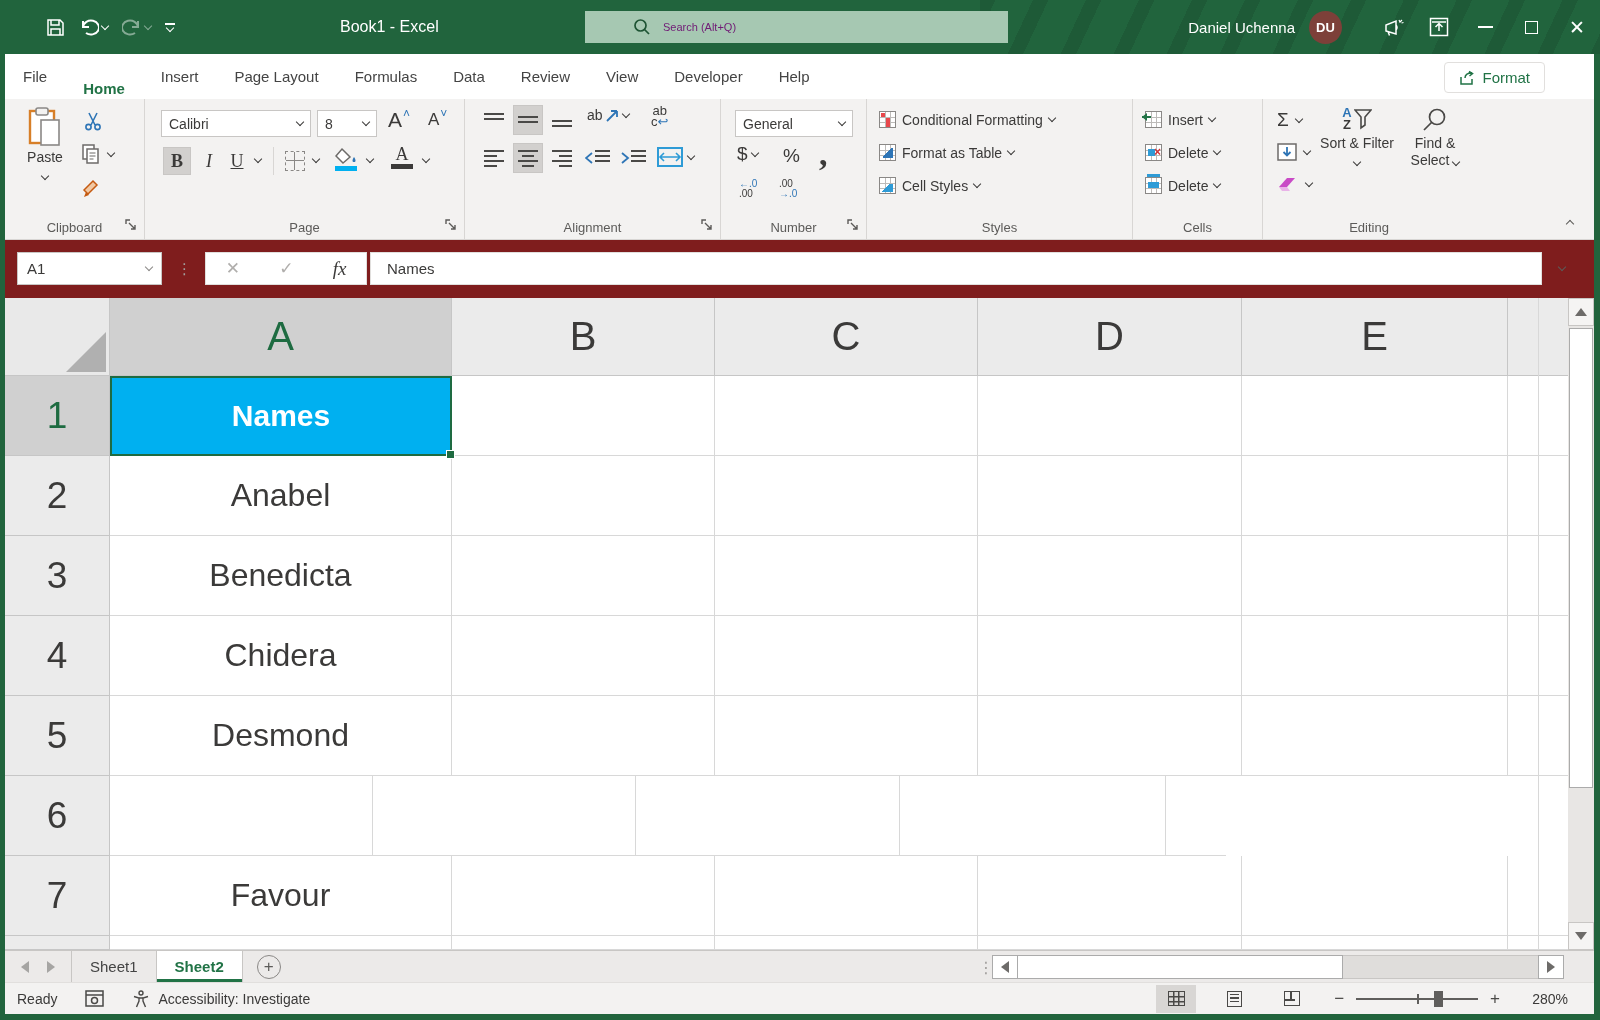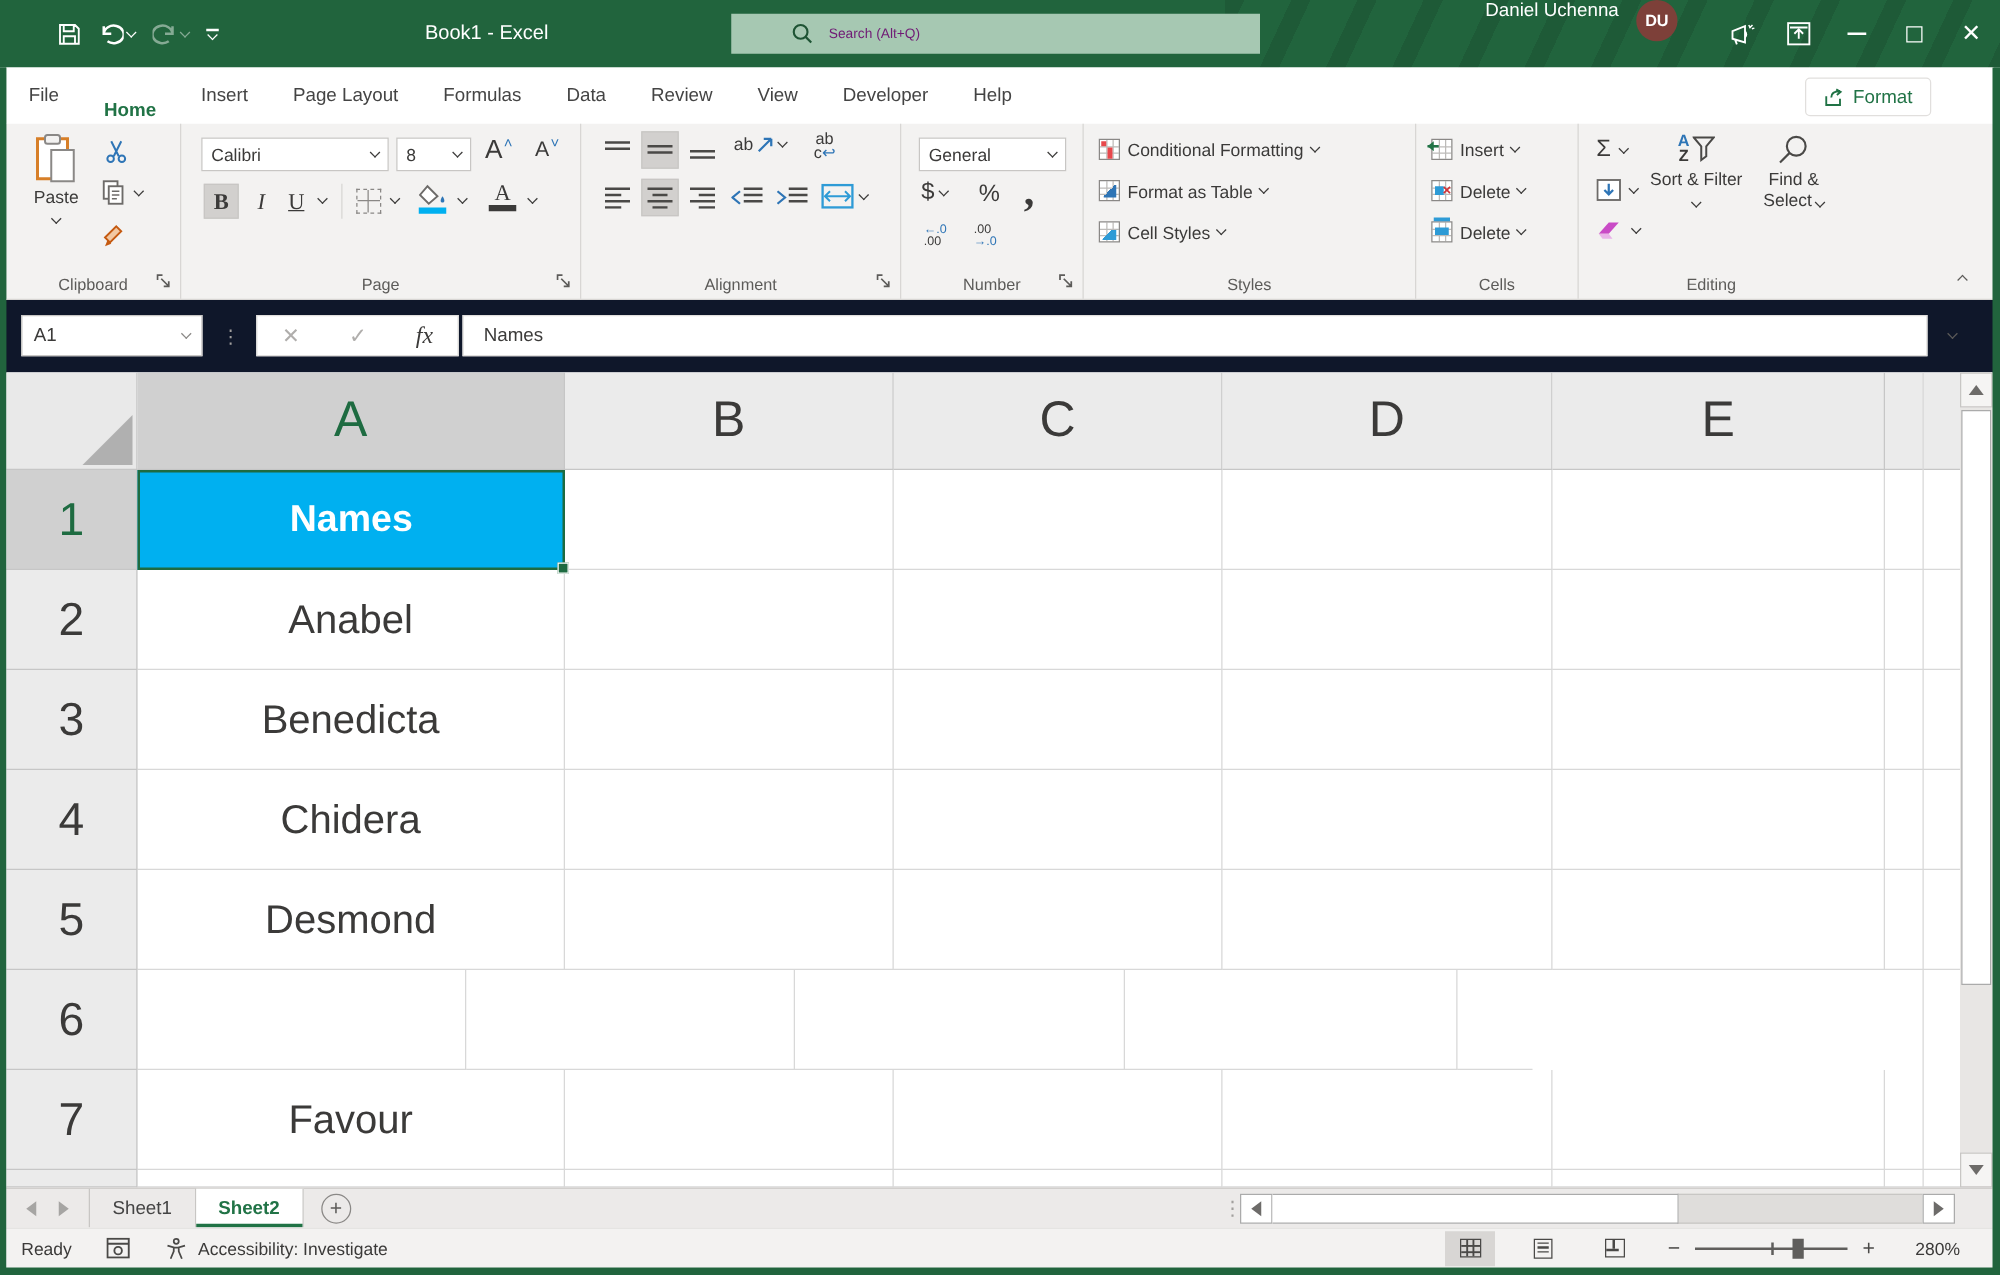--- a/index.html
+++ b/index.html
@@ -8,21 +8,21 @@
 
   
   .titlebar { position:absolute; left:0; top:0; width:1600px; height:54px; background:#21643D; display:flex; align-items:center;padding-left:20px; }
   .titlebar .deco { position:absolute; right:0; top:0; height:54px; width:620px;
      background:repeating-linear-gradient(115deg, rgba(0,0,0,.10) 0 14px, rgba(0,0,0,0) 14px 48px); pointer-events:none; }
   .qat { display:flex; align-items:center; gap:14px; margin-left:26px; z-index:2; }
   .qat .btn { display:flex; align-items:center; gap:3px; color:#fff; }
   .tb-title { position:absolute; left:340px; top:0; height:54px; display:flex; align-items:center; color:#fff; font-size:16px; z-index:2; }
   .searchbox { position:absolute; left:585px; top:11px; width:423px; height:32px; background:#A6C8B2; display:flex; align-items:center; gap:12px; padding-left:48px; z-index:2; }
   .searchbox span { color:#701a75; font-size:11px; }
-  .tb-right { position:absolute; right:0; top:0; height:54px; display:flex; z-index:2; }
+  .tb-right { position:absolute; right:0; top:0; height:54px; display:flex; align-items:center; z-index:2; }
   .username { color:#fff; font-size:15px; margin-right:14px; }
   .avatar { width:33px; height:33px; border-radius:50%; background:#7D4039; color:#fff; font-size:13px; font-weight:bold; display:flex; align-items:center; justify-content:center; margin-right:28px; }
   .tb-icon { width:46px; height:54px; display:flex; align-items:center; justify-content:center; color:#fff; }
   .win-min { width:15px; height:2px; background:#fff; }
   .win-max { width:13px; height:13px; border:1.6px solid #fff; }
   .win-close { color:#fff; font-size:19px; }
 
   .chev { display:inline-block; width:6px; height:6px; border-right:1.6px solid currentColor; border-bottom:1.6px solid currentColor; transform:rotate(45deg); margin-top:-3px; }
   .chev.up { transform:rotate(225deg); margin-top:4px; }
 
@@ -48,21 +48,21 @@
       linear-gradient(#bdbbb9,#bdbbb9) 0 5px/100% 1px no-repeat,
       linear-gradient(#bdbbb9,#bdbbb9) 0 10px/100% 1px no-repeat,
       linear-gradient(#bdbbb9,#bdbbb9) 5px 0/1px 100% no-repeat,
       linear-gradient(#bdbbb9,#bdbbb9) 10px 0/1px 100% no-repeat, #fff; }
   .gridicon .acc { position:absolute; }
   .alico { display:block; }
   .decico { font-size:10px; line-height:10px; text-align:left; color:#3b3a39; }
   .decico .bl { color:#2E75B6; }
 
   
-  .fbar { position:absolute; left:0; top:240px; width:1600px; height:58px; background:#0f172a; border-left:5px solid #21643D; border-right:5px solid #21643D; display:flex; align-items:center; }
+  .fbar { position:absolute; left:0; top:240px; width:1600px; height:58px; background:#7f1d1d; border-left:5px solid #21643D; border-right:5px solid #21643D; display:flex; align-items:center; }
   .namebox { position:absolute; left:12px; top:12px; width:145px; height:33px; background:#fff; border:1px solid #C8C6C4; display:flex; align-items:center; justify-content:space-between; padding:0 9px; font-size:15px; }
   .fdots { position:absolute; left:172px; top:12px; height:33px; display:flex; align-items:center; color:#A19F9D; font-size:15px; letter-spacing:0; }
   .fxgroup { position:absolute; left:200px; top:12px; width:162px; height:33px; background:#fff; border:1px solid #E1DFDD; display:flex; align-items:center; justify-content:space-around; }
   .finput { position:absolute; left:365px; top:12px; width:1172px; height:33px; background:#fff; border:1px solid #E1DFDD; display:flex; align-items:center; padding-left:16px; font-size:15px; }
   .fexpand { position:absolute; right:12px; top:12px; width:42px; height:33px; display:flex; align-items:center; justify-content:center; color:#5c5b59; }
 
   
   .sheet { position:absolute; left:5px; top:298px; width:1563px; height:652px; background:#fff; overflow:hidden; }
   .hdr-row { display:flex; height:78px; }
   .hdr { background:#EBEBEB; border-right:1px solid #C6C6C6; border-bottom:1px solid #C6C6C6; display:flex; align-items:center; justify-content:center; font-size:40px; color:#3b3a39; }

